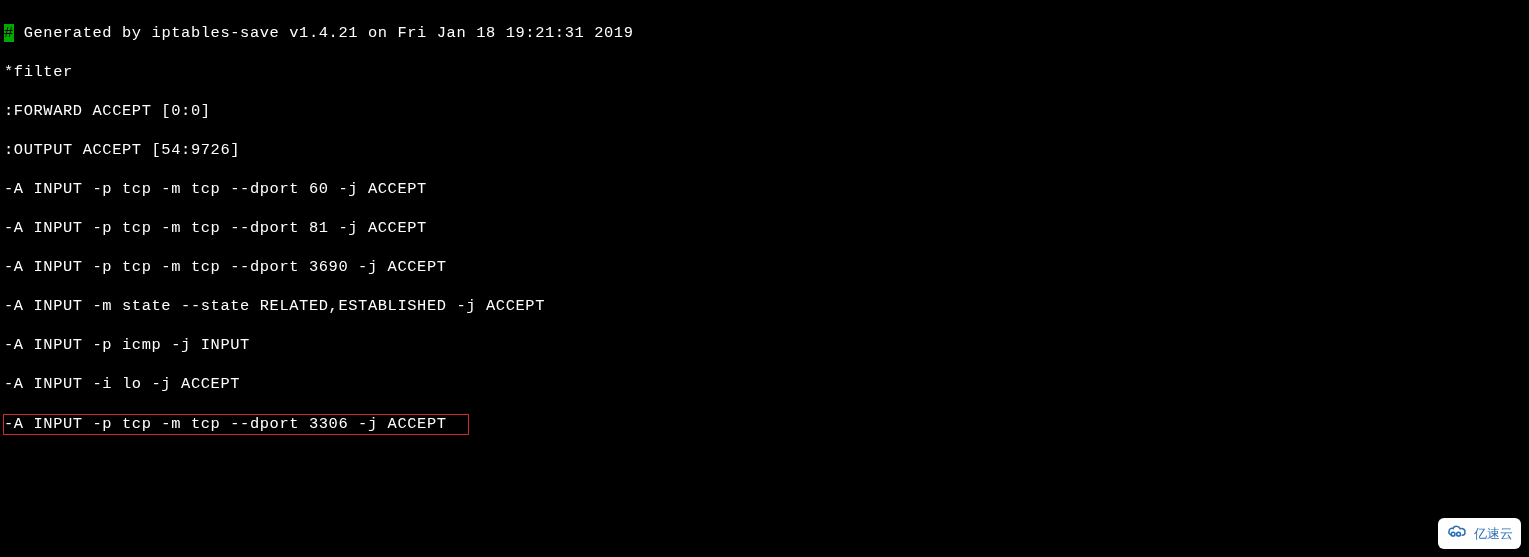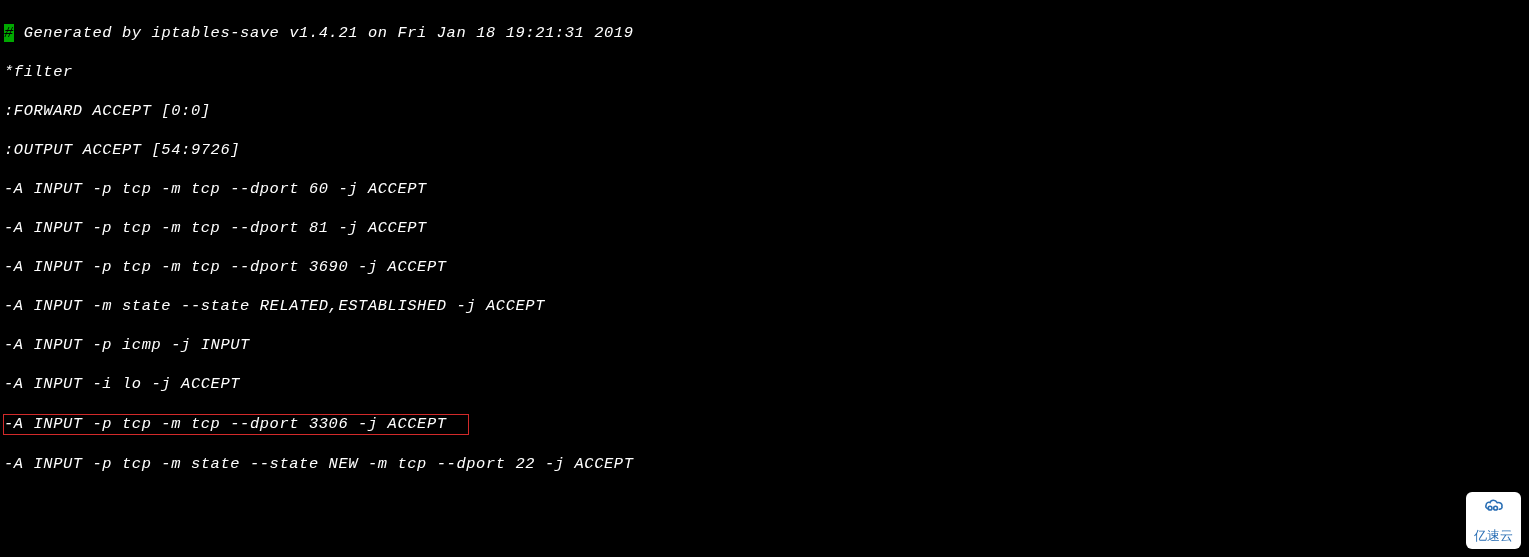--- a/index.html
+++ b/index.html
@@ -13,21 +13,21 @@
     line-height: 19.5px;
     letter-spacing: 0.6px;
     color: #ffffff;
     white-space: pre;
   }
   .terminal {
     position: absolute;
     inset: 0;
     padding: 4px 0 0 4px;
   }
-  .line { display: block; font-style: italic; }
+  .line { display: block; }
   .prompt {
     background: #00a800;
     color: #000000;
   }
   .highlight {
     display: inline-block;
     border: 1px solid #d22a2a;
     padding: 0 21px 0 0;
     margin-left: -1px;
   }
@@ -39,21 +39,20 @@
     border-radius: 6px;
     padding: 4px 8px;
     display: flex;
     align-items: center;
     gap: 6px;
     color: #2a6fb5;
     font-family: "Arial", sans-serif;
     font-size: 13px;
     letter-spacing: 0;
     white-space: nowrap;
-    flex-direction: column;
   }
   .watermark svg {
     width: 22px;
     height: 18px;
     stroke: #2a6fb5;
     stroke-width: 2;
     fill: none;
   }
 </style>
 </head>
@@ -66,21 +65,20 @@
 <span class="line">*filter</span>
 <span class="line">:FORWARD ACCEPT [0:0]</span>
 <span class="line">:OUTPUT ACCEPT [54:9726]</span>
 <span class="line">-A INPUT -p tcp -m tcp --dport 60 -j ACCEPT</span>
 <span class="line">-A INPUT -p tcp -m tcp --dport 81 -j ACCEPT</span>
 <span class="line">-A INPUT -p tcp -m tcp --dport 3690 -j ACCEPT</span>
 <span class="line">-A INPUT -m state --state RELATED,ESTABLISHED -j ACCEPT</span>
 <span class="line">-A INPUT -p icmp -j INPUT</span>
 <span class="line">-A INPUT -i lo -j ACCEPT</span>
 <span class="line"><span class="highlight">-A INPUT -p tcp -m tcp --dport 3306 -j ACCEPT</span></span>
-<span class="line">-A INPUT -p tcp -m state --state NEW -m tcp --dport 22 -j ACCEPT</span>
 
 
 
 
 
 
 
 
 
 

